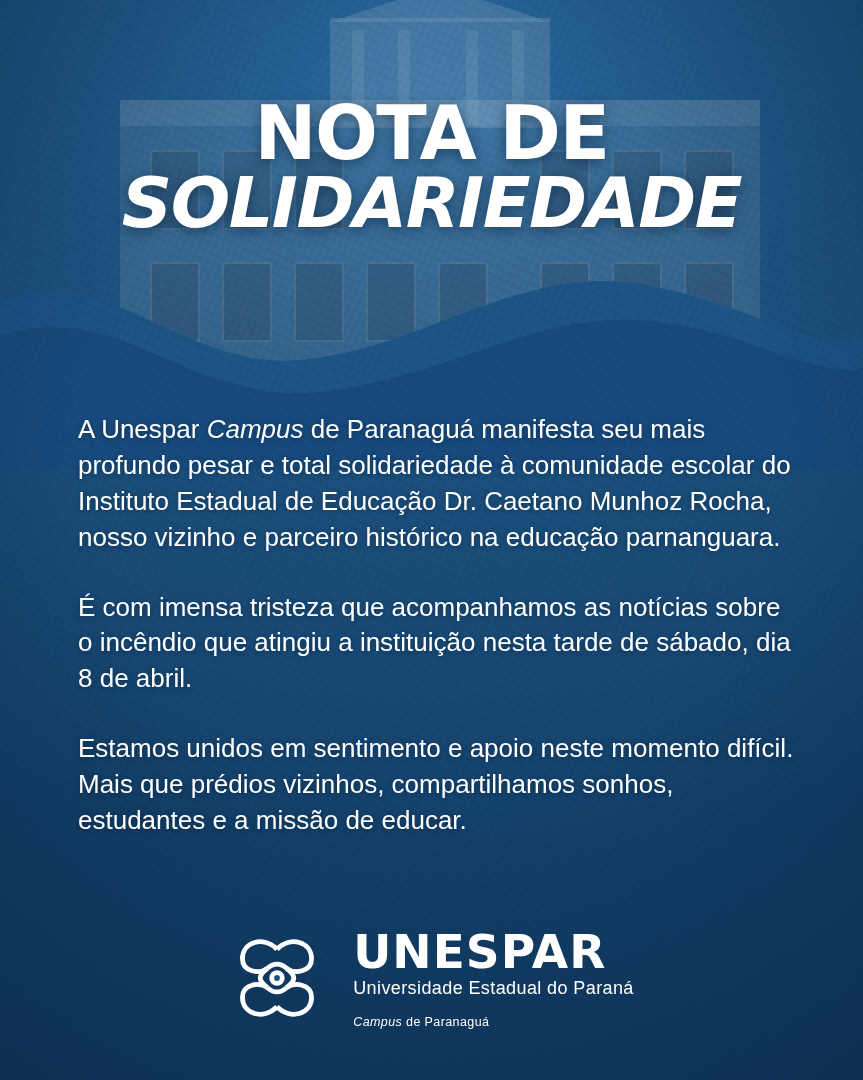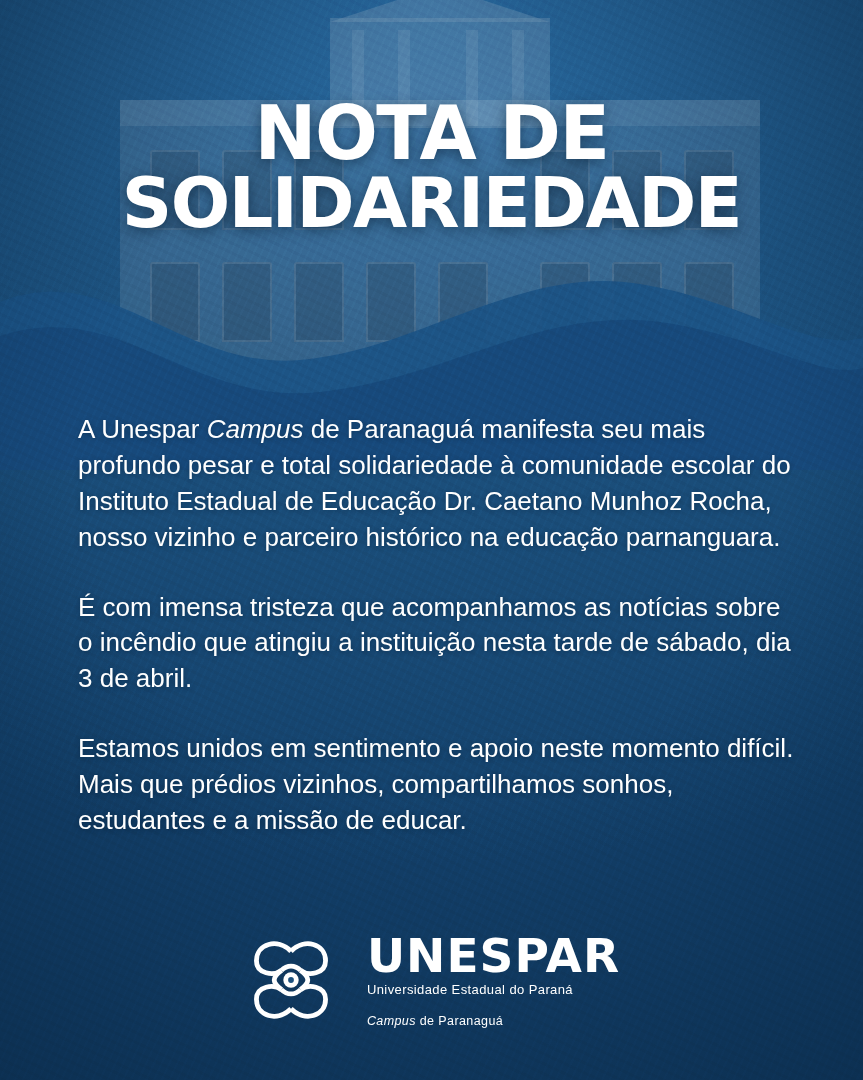--- a/index.html
+++ b/index.html
@@ -102,20 +102,21 @@
     font-family: "DejaVu Sans", sans-serif;
     font-weight: bold;
     font-size: 74px;
     line-height: 0.97;
     letter-spacing: -1.5px;
     text-shadow: 0 3px 14px rgba(3, 25, 48, .55);
     white-space: nowrap;
   }
   .title-line.second {
     font-size: 70px;
+    font-style: italic;
   }
 
   
   .body-copy {
     position: absolute;
     left: 74px;
     right: 62px;
     top: 412px;
     z-index: 5;
   }
@@ -141,21 +142,21 @@
   }
   .logo-mark { flex: 0 0 auto; }
   .logo-text { line-height: 1; }
   .logo-word {
     font-family: "DejaVu Sans", sans-serif;
     font-weight: bold;
     font-size: 47px;
     letter-spacing: 1px;
   }
   .logo-sub1 {
-    font-size: 13px;
+    font-size: 18px;
     letter-spacing: .4px;
     margin-top: 4px;
   }
   .logo-sub2 {
     font-size: 12.5px;
     letter-spacing: .4px;
     margin-top: 19px;
   }
   .logo-sub2 .it { font-style: italic; }
 </style>
@@ -202,21 +203,21 @@
   <div class="bg-texture"></div>
   <div class="vignette"></div>
 
   <div class="title-block">
     <div class="title-line">NOTA DE</div>
     <div class="title-line second">SOLIDARIEDADE</div>
   </div>
 
   <div class="body-copy">
     <p class="para"><span>A Unespar </span><span class="it">Campus</span><span> de Paranaguá manifesta seu mais profundo pesar e total solidariedade à comunidade escolar do Instituto Estadual de Educação Dr. Caetano Munhoz Rocha, nosso vizinho e parceiro histórico na educação parnanguara.</span></p>
-    <p class="para">É com imensa tristeza que acompanhamos as notícias sobre o incêndio que atingiu a instituição nesta tarde de sábado, dia 3 de abril.</p>
+    <p class="para">É com imensa tristeza que acompanhamos as notícias sobre o incêndio que atingiu a instituição nesta tarde de sábado, dia 8 de abril.</p>
     <p class="para">Estamos unidos em sentimento e apoio neste momento difícil. Mais que prédios vizinhos, compartilhamos sonhos, estudantes e a missão de educar.</p>
   </div>
 
   <div class="logo-block">
     <svg class="logo-mark" width="96" height="96" viewBox="0 0 100 100">
       <g fill="none" stroke="#ffffff" stroke-width="5">
         <path d="M50 20 C36 6, 14 12, 14 30 C14 44, 32 46, 40 40"></path>
         <path d="M50 20 C64 6, 86 12, 86 30 C86 44, 68 46, 60 40"></path>
         <path d="M50 80 C36 94, 14 88, 14 70 C14 56, 32 54, 40 60"></path>
         <path d="M50 80 C64 94, 86 88, 86 70 C86 56, 68 54, 60 60"></path>

